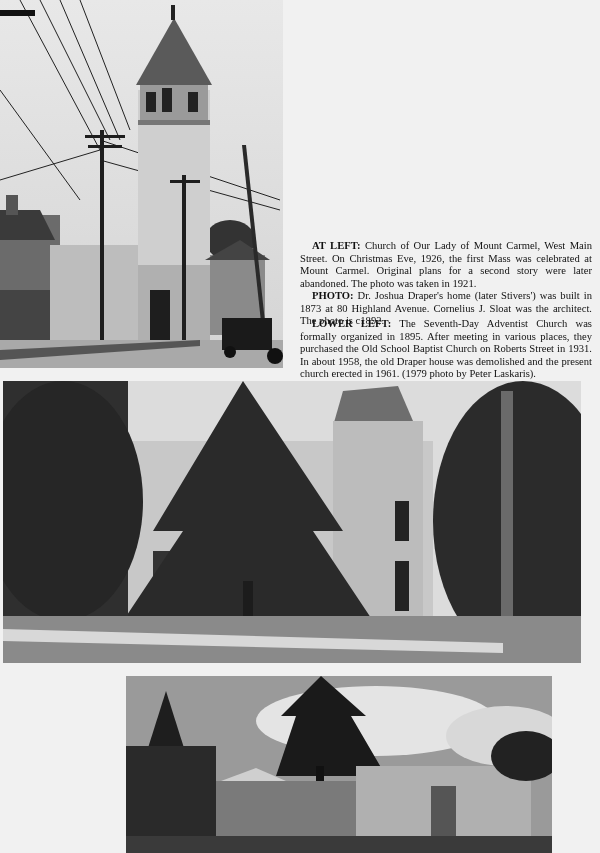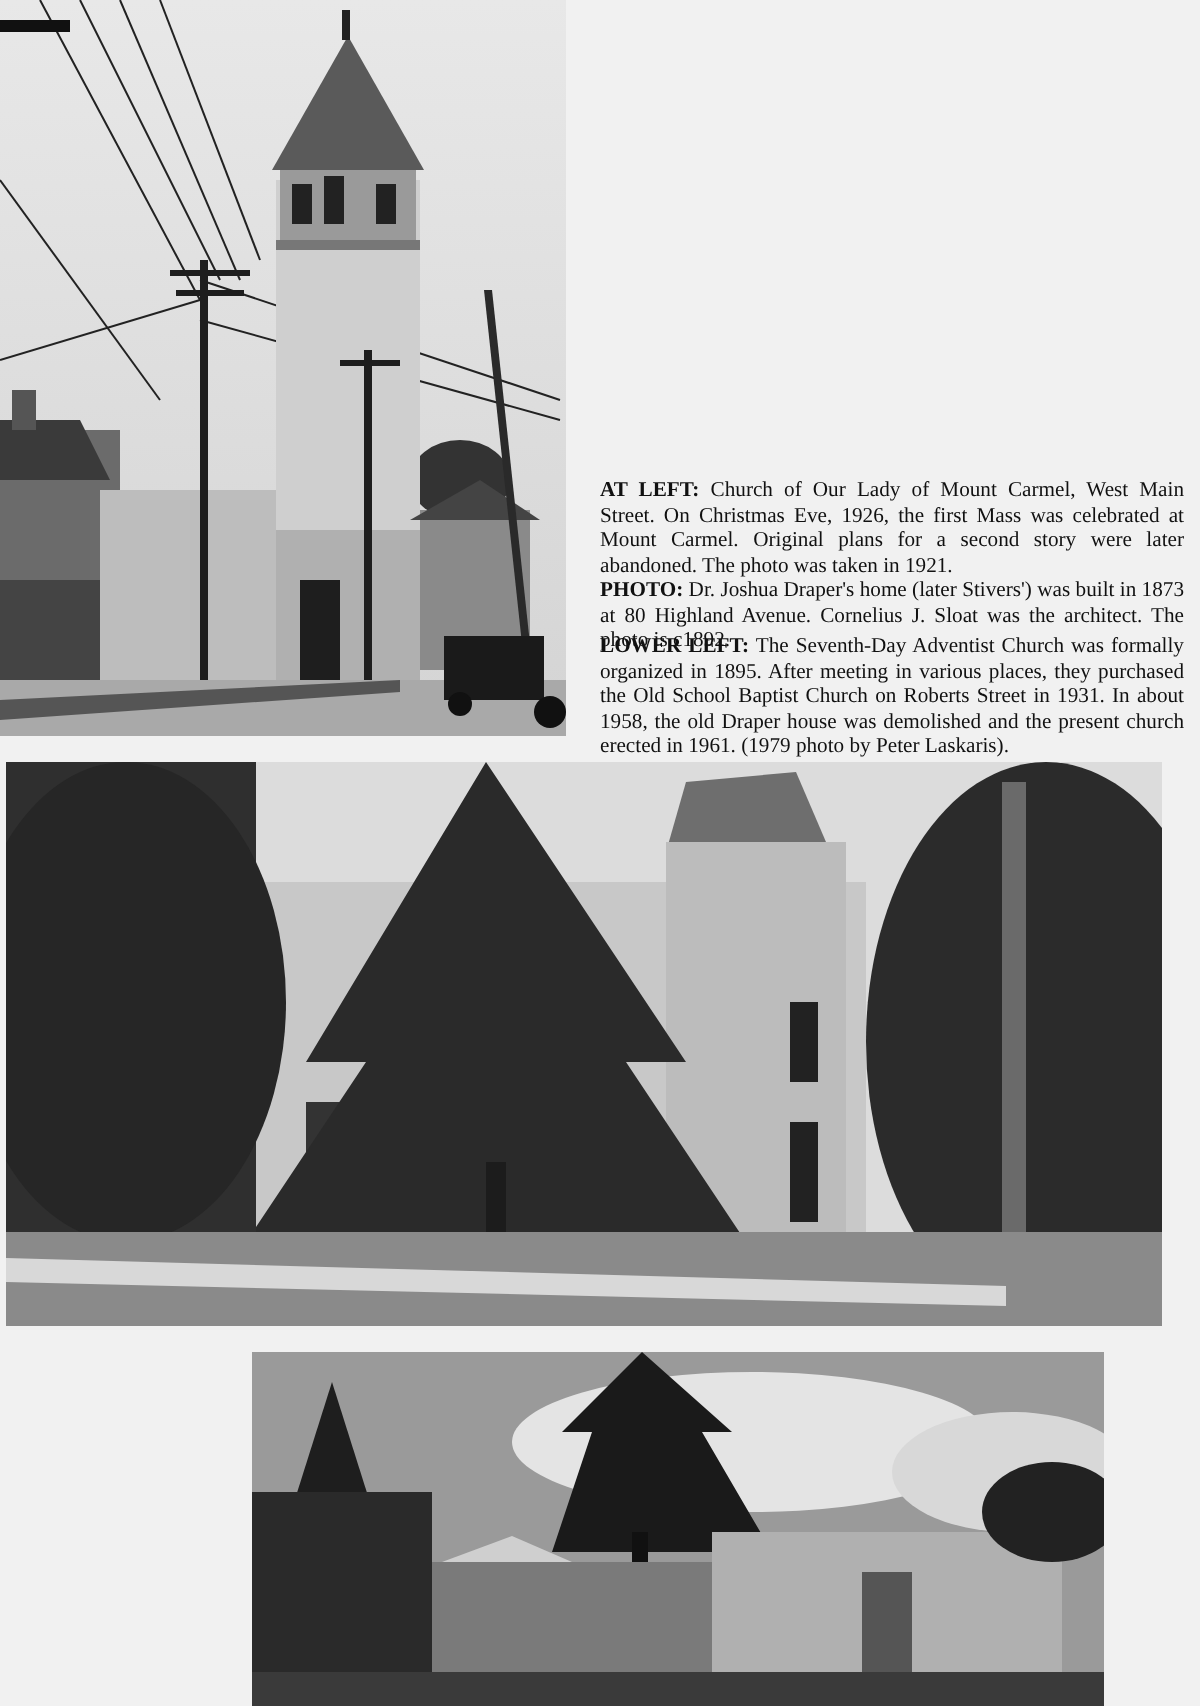--- a/index.html
+++ b/index.html
@@ -3,21 +3,21 @@
 <meta charset="utf-8">
 <style>
   html, body { margin:0; padding:0; }
   body { width:600px; height:853px; background:#f1f1f1; position:relative; overflow:hidden; font-family:"Liberation Serif", serif; }
   .photo { position:absolute; overflow:hidden; }
   .photo svg { display:block; width:100%; height:100%; }
   #p1 { left:0; top:0; width:283px; height:368px; }
   #p2 { left:3px; top:381px; width:578px; height:282px; }
   #p3 { left:126px; top:676px; width:426px; height:177px; }
   .caption { position:absolute; left:300px; width:292px; font-size:10.6px; line-height:12.6px; color:#111; text-align:justify; }
-  .caption b { font-weight:bold; }
+  .caption b { font-weight:bold;margin-left:12px; }
   #c1 { top:240px; }
   #c2 { top:290px; }
   #c3 { top:318px; }
 </style>
 </head>
 <body>
 
 <div class="photo" id="p1">
   <svg viewBox="0 0 283 368" preserveAspectRatio="none">
     <defs>

